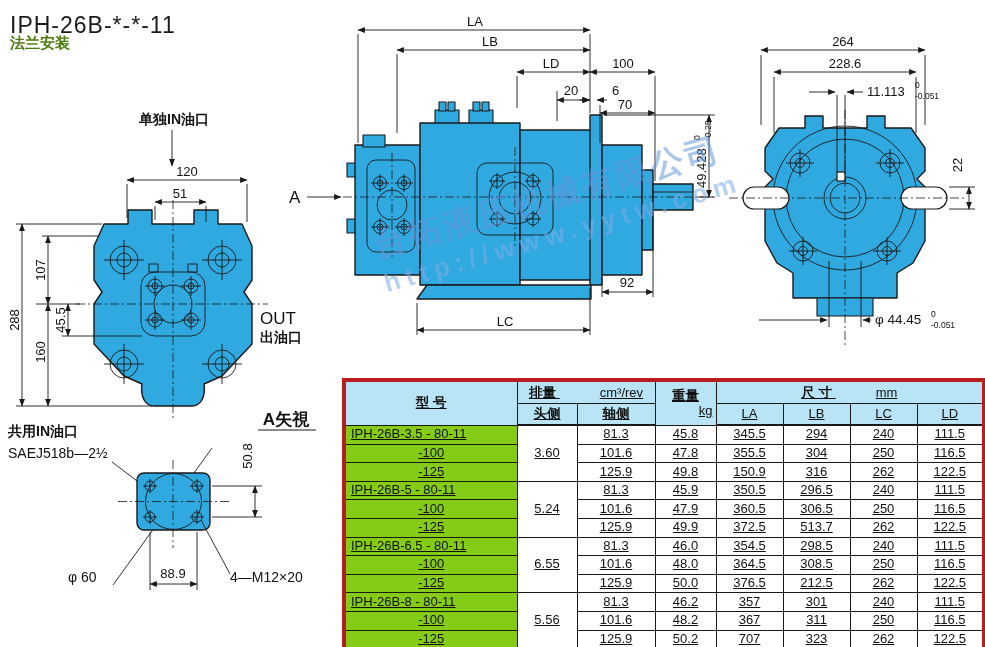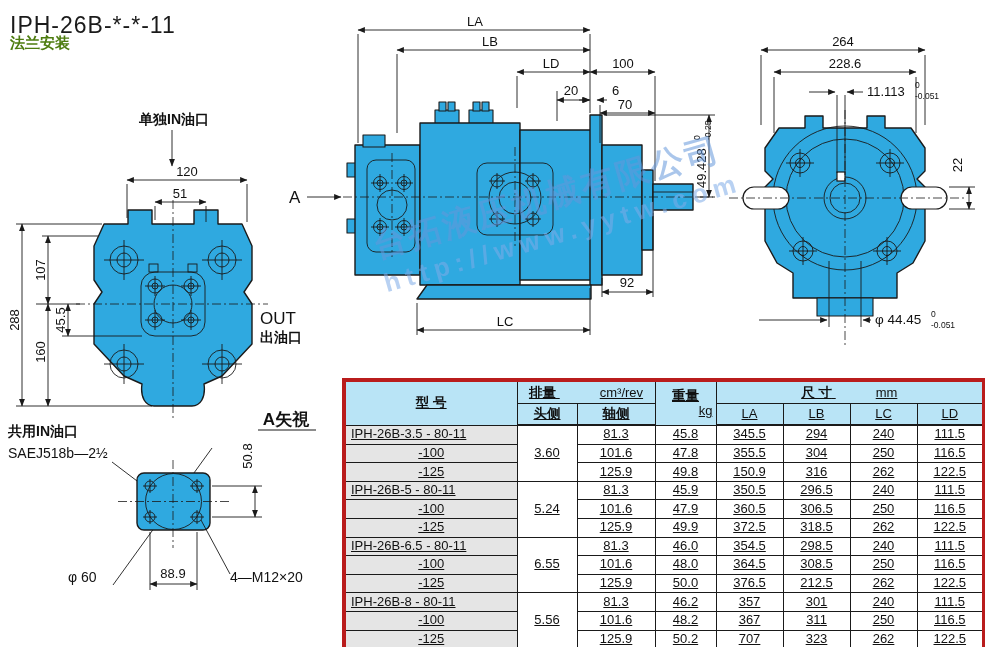--- a/index.html
+++ b/index.html
@@ -27,21 +27,21 @@
   .wm .l2{font-size:26px;font-weight:700;letter-spacing:6px;color:rgba(125,172,232,0.55);margin-top:0px;}
   
   .tblwrap{position:absolute;left:342px;top:378px;z-index:4;}
   table.spec{border-collapse:collapse;table-layout:fixed;width:640px;border:4px solid #b91c1c;text-decoration:underline;}
   table.spec th,table.spec td{border:1px solid #1a1a1a;padding:0;line-height:1.15;}
   table.spec thead th{background:#b9e4f6;font-weight:700;font-size:13.5px;height:21px;}
   table.spec thead tr:last-child th{border-bottom:2px solid #1a1a1a;height:20px;}
   table.spec .unit{font-size:13px;font-weight:400;margin-left:40px;}
   table.spec .dimh{font-weight:400;font-size:13px;}
   table.spec td{font-size:13px;text-align:center;height:17.6px;background:#fff;}
-  table.spec td.model{background:#e5e5e5;}
+  table.spec td.model{background:#84cc16;}
   table.spec td.model.first{text-align:left;padding-left:5px;}
 </style>
 </head>
 <body>
 
 <div class="page">
 
   <div class="title">IPH-26B-*-*-11</div>
   <div class="subtitle">法兰安装</div>
 
@@ -440,21 +440,21 @@
             <td>360.5</td>
             <td>306.5</td>
             <td>250</td>
             <td>116.5</td>
           </tr>
           <tr>
             <td class="model">-125</td>
             <td>125.9</td>
             <td>49.9</td>
             <td>372.5</td>
-            <td>318.5</td>
+            <td>513.7</td>
             <td>262</td>
             <td>122.5</td>
           </tr>
           <tr>
             <td class="model first">IPH-26B-6.5 - 80-11</td>
             <td rowspan="3">6.55</td>
             <td>81.3</td>
             <td>46.0</td>
             <td>354.5</td>
             <td>298.5</td>

